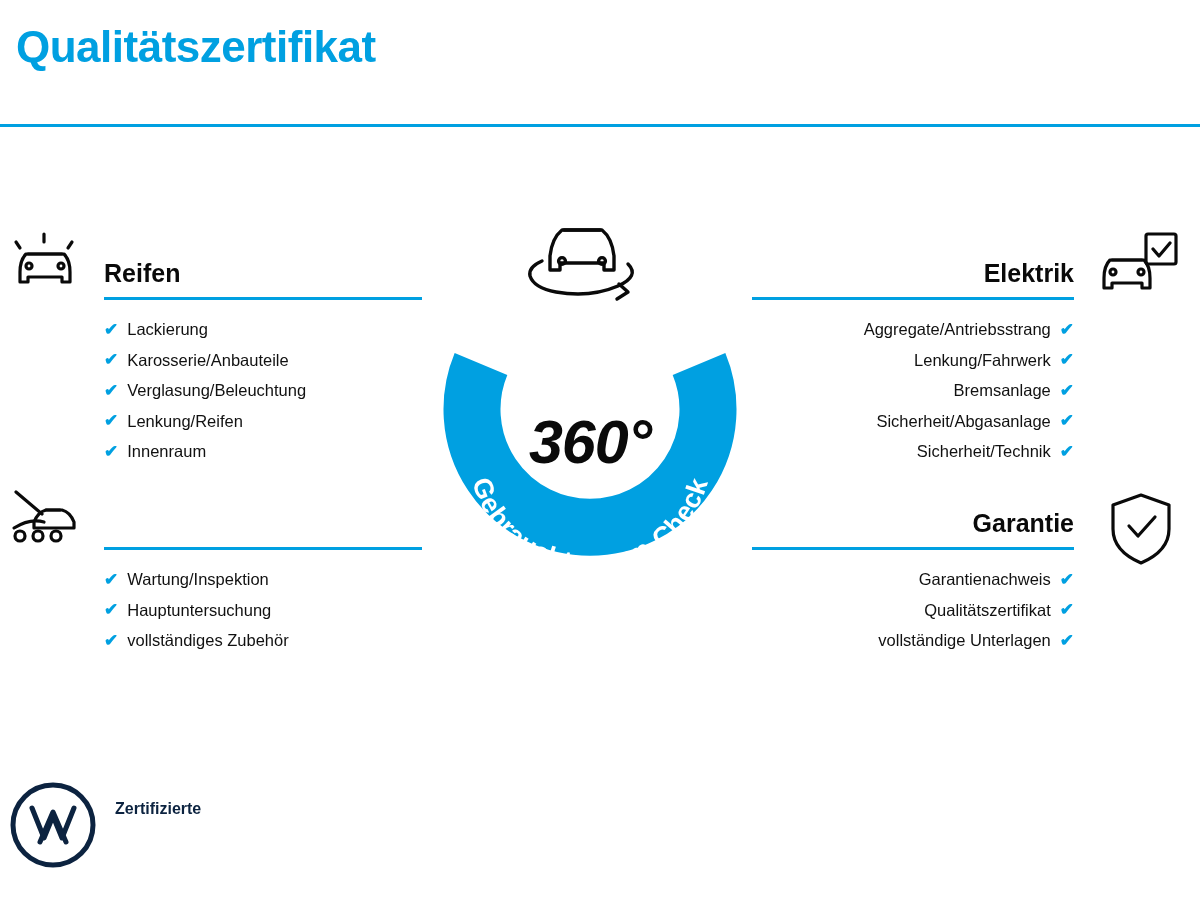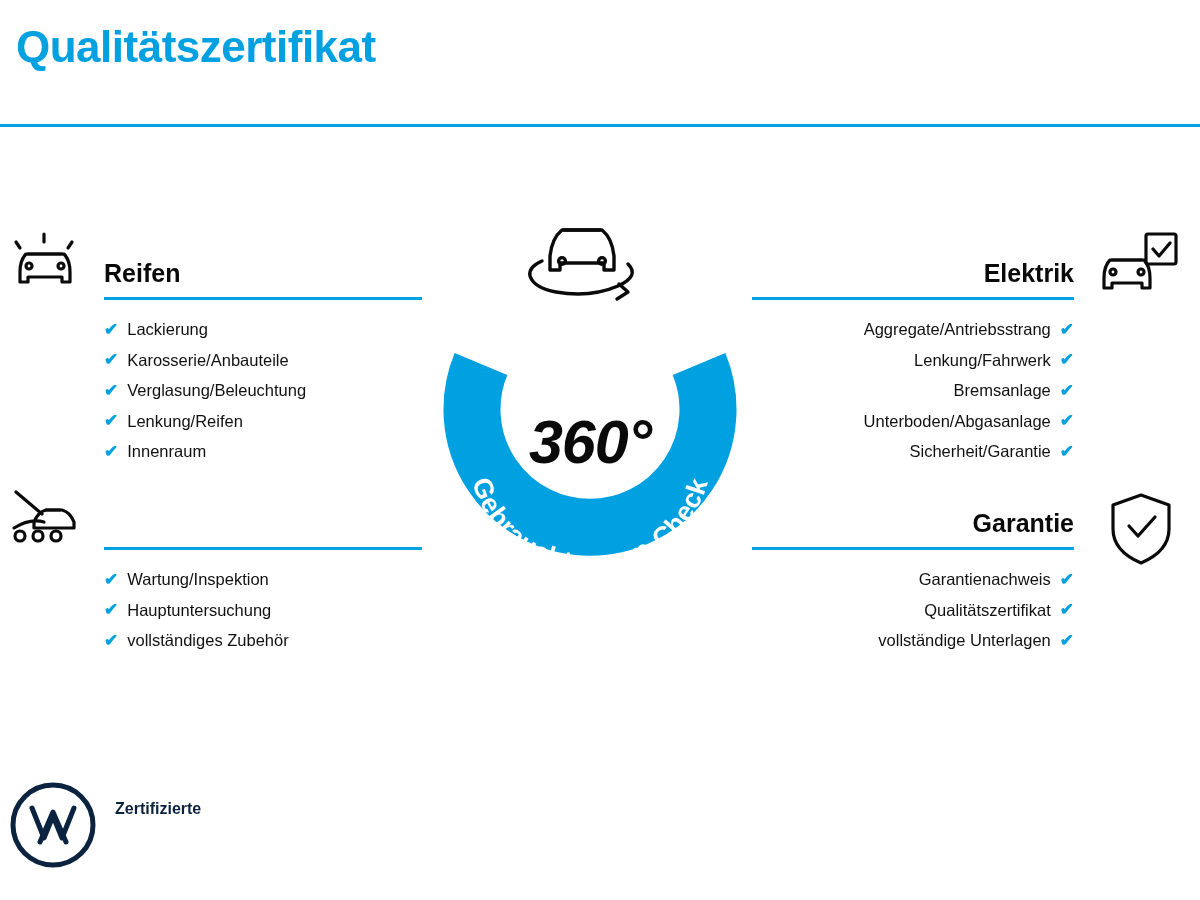--- a/index.html
+++ b/index.html
@@ -284,25 +284,25 @@
     <li class="item">
       <span class="check">✔</span>
       <span>Lenkung/Fahrwerk</span>
     </li>
     <li class="item">
       <span class="check">✔</span>
       <span>Bremsanlage</span>
     </li>
     <li class="item">
       <span class="check">✔</span>
-      <span>Unterboden/Abgasanlage</span>
-    </li>
-    <li class="item">
-      <span class="check">✔</span>
-      <span>Sicherheit/Garantie</span>
+      <span>Sicherheit/Abgasanlage</span>
+    </li>
+    <li class="item">
+      <span class="check">✔</span>
+      <span>Sicherheit/Technik</span>
     </li>
   </ul>
 </div>
 
 <div class="section right" id="sec-garantie">
   <div class="section-head">
     <div class="section-title">Garantie</div>
     <div class="section-rule"></div>
   </div>
   <ul class="item-list">

